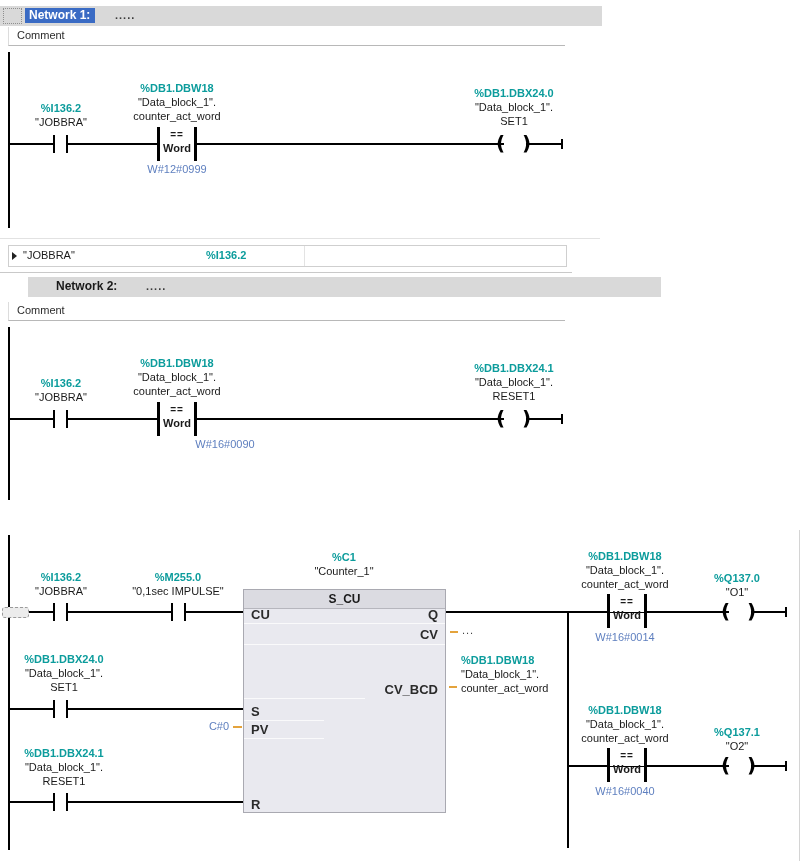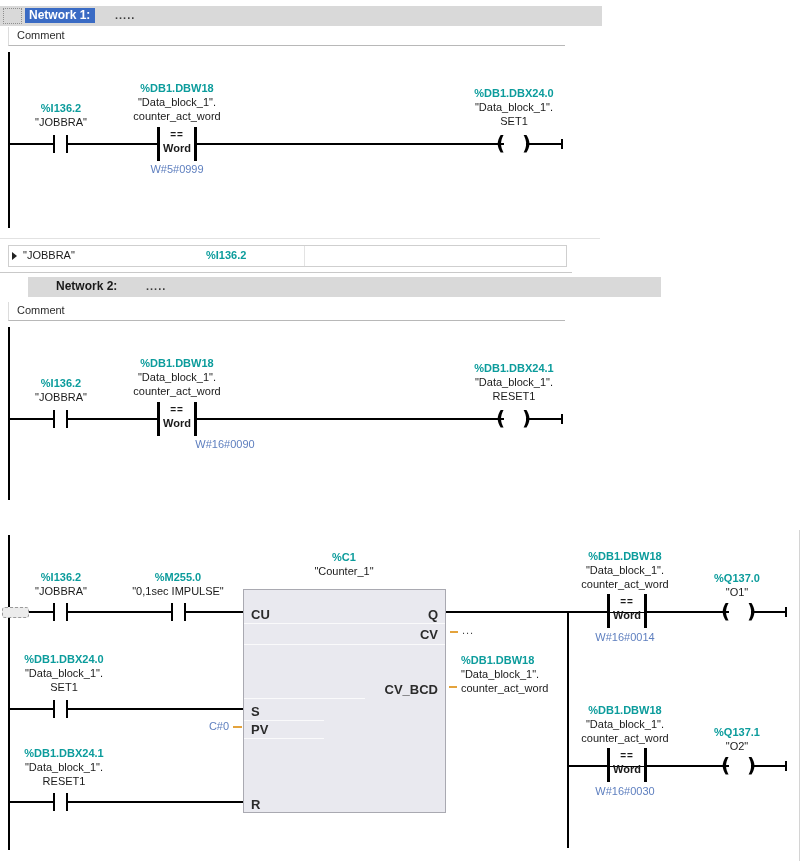--- a/index.html
+++ b/index.html
@@ -58,21 +58,21 @@
   <span class="lbl c addr" style="left:177px;top:82px;">%DB1.DBW18</span>
   <span class="lbl c" style="left:177px;top:96px;">"Data_block_1".</span>
   <span class="lbl c" style="left:177px;top:110px;">counter_act_word</span>
   <div class="a" style="left:157px;top:127px;width:40px;height:34px;">
     <div class="patch" style="left:3px;top:14px;width:34px;height:4px;"></div>
     <div class="cmpbar" style="left:0;top:0;"></div>
     <div class="cmpbar" style="left:37px;top:0;"></div>
     <span class="op" style="left:20px;top:2px;">==</span>
     <span class="dtype" style="left:20px;top:15px;">Word</span>
   </div>
-  <span class="lbl c const" style="left:177px;top:163px;">W#5#0999</span>
+  <span class="lbl c const" style="left:177px;top:163px;">W#12#0999</span>
 
   <span class="lbl c addr" style="left:514px;top:87px;">%DB1.DBX24.0</span>
   <span class="lbl c" style="left:514px;top:101px;">"Data_block_1".</span>
   <span class="lbl c" style="left:514px;top:115px;">SET1</span>
   <div class="a" style="left:496px;top:132px;width:36px;height:26px;">
     <div class="patch" style="left:8px;top:10px;width:22px;height:4px;"></div>
     <span class="paren paren-l" style="left:0;top:-1px;"></span>
     <span class="paren paren-r" style="left:26px;top:-1px;"></span>
   </div>
 
@@ -143,20 +143,23 @@
   <div class="a" style="left:171px;top:603px;width:15px;height:18px;">
     <div class="patch" style="left:2px;top:7px;width:11px;height:4px;"></div>
     <div class="bar" style="left:0;top:0;"></div>
     <div class="bar" style="left:13px;top:0;"></div>
   </div>
 
   <span class="lbl c addr" style="left:344px;top:551px;">%C1</span>
   <span class="lbl c" style="left:344px;top:565px;">"Counter_1"</span>
 
   <div class="a" style="left:243px;top:589px;width:203px;height:224px;background:#E9E9EF;border:1px solid #A9A9B1;box-sizing:border-box;">
+    <div style="position:absolute;left:0;top:0;width:100%;height:18px;background:#DBDBE1;border-bottom:1px solid #b6b6bd;">
+      <span class="lbl c" style="left:50%;top:2px;font-weight:bold;font-size:12px;">S_CU</span>
+    </div>
     <div class="rowline" style="left:0;top:33px;width:100%;"></div>
     <div class="rowline" style="left:0;top:54px;width:100%;"></div>
     <div class="rowline" style="left:0;top:108px;width:60%;"></div>
     <div class="rowline" style="left:0;top:130px;width:40%;"></div>
     <div class="rowline" style="left:0;top:148px;width:40%;"></div>
     <span class="pin" style="left:7px;top:17px;">CU</span>
     <span class="pin" style="left:7px;top:114px;">S</span>
     <span class="pin" style="left:7px;top:132px;">PV</span>
     <span class="pin" style="left:7px;top:207px;">R</span>
     <span class="pin pin-r" style="left:116px;top:17px;width:78px;">Q</span>
@@ -223,21 +226,21 @@
   <span class="lbl c addr" style="left:625px;top:704px;">%DB1.DBW18</span>
   <span class="lbl c" style="left:625px;top:718px;">"Data_block_1".</span>
   <span class="lbl c" style="left:625px;top:732px;">counter_act_word</span>
   <div class="a" style="left:607px;top:748px;width:40px;height:34px;">
     <div class="patch" style="left:3px;top:14px;width:34px;height:4px;"></div>
     <div class="cmpbar" style="left:0;top:0;"></div>
     <div class="cmpbar" style="left:37px;top:0;"></div>
     <span class="op" style="left:20px;top:2px;">==</span>
     <span class="dtype" style="left:20px;top:15px;">Word</span>
   </div>
-  <span class="lbl c const" style="left:625px;top:785px;">W#16#0030</span>
+  <span class="lbl c const" style="left:625px;top:785px;">W#16#0040</span>
   <span class="lbl c addr" style="left:737px;top:726px;">%Q137.1</span>
   <span class="lbl c" style="left:737px;top:740px;">"O2"</span>
   <div class="a" style="left:721px;top:754px;width:36px;height:26px;">
     <div class="patch" style="left:8px;top:10px;width:22px;height:4px;"></div>
     <span class="paren paren-l" style="left:0;top:-1px;"></span>
     <span class="paren paren-r" style="left:26px;top:-1px;"></span>
   </div>
 
   <div class="a" style="left:799px;top:530px;width:1px;height:331px;background:#d4d4d4;"></div>
 

